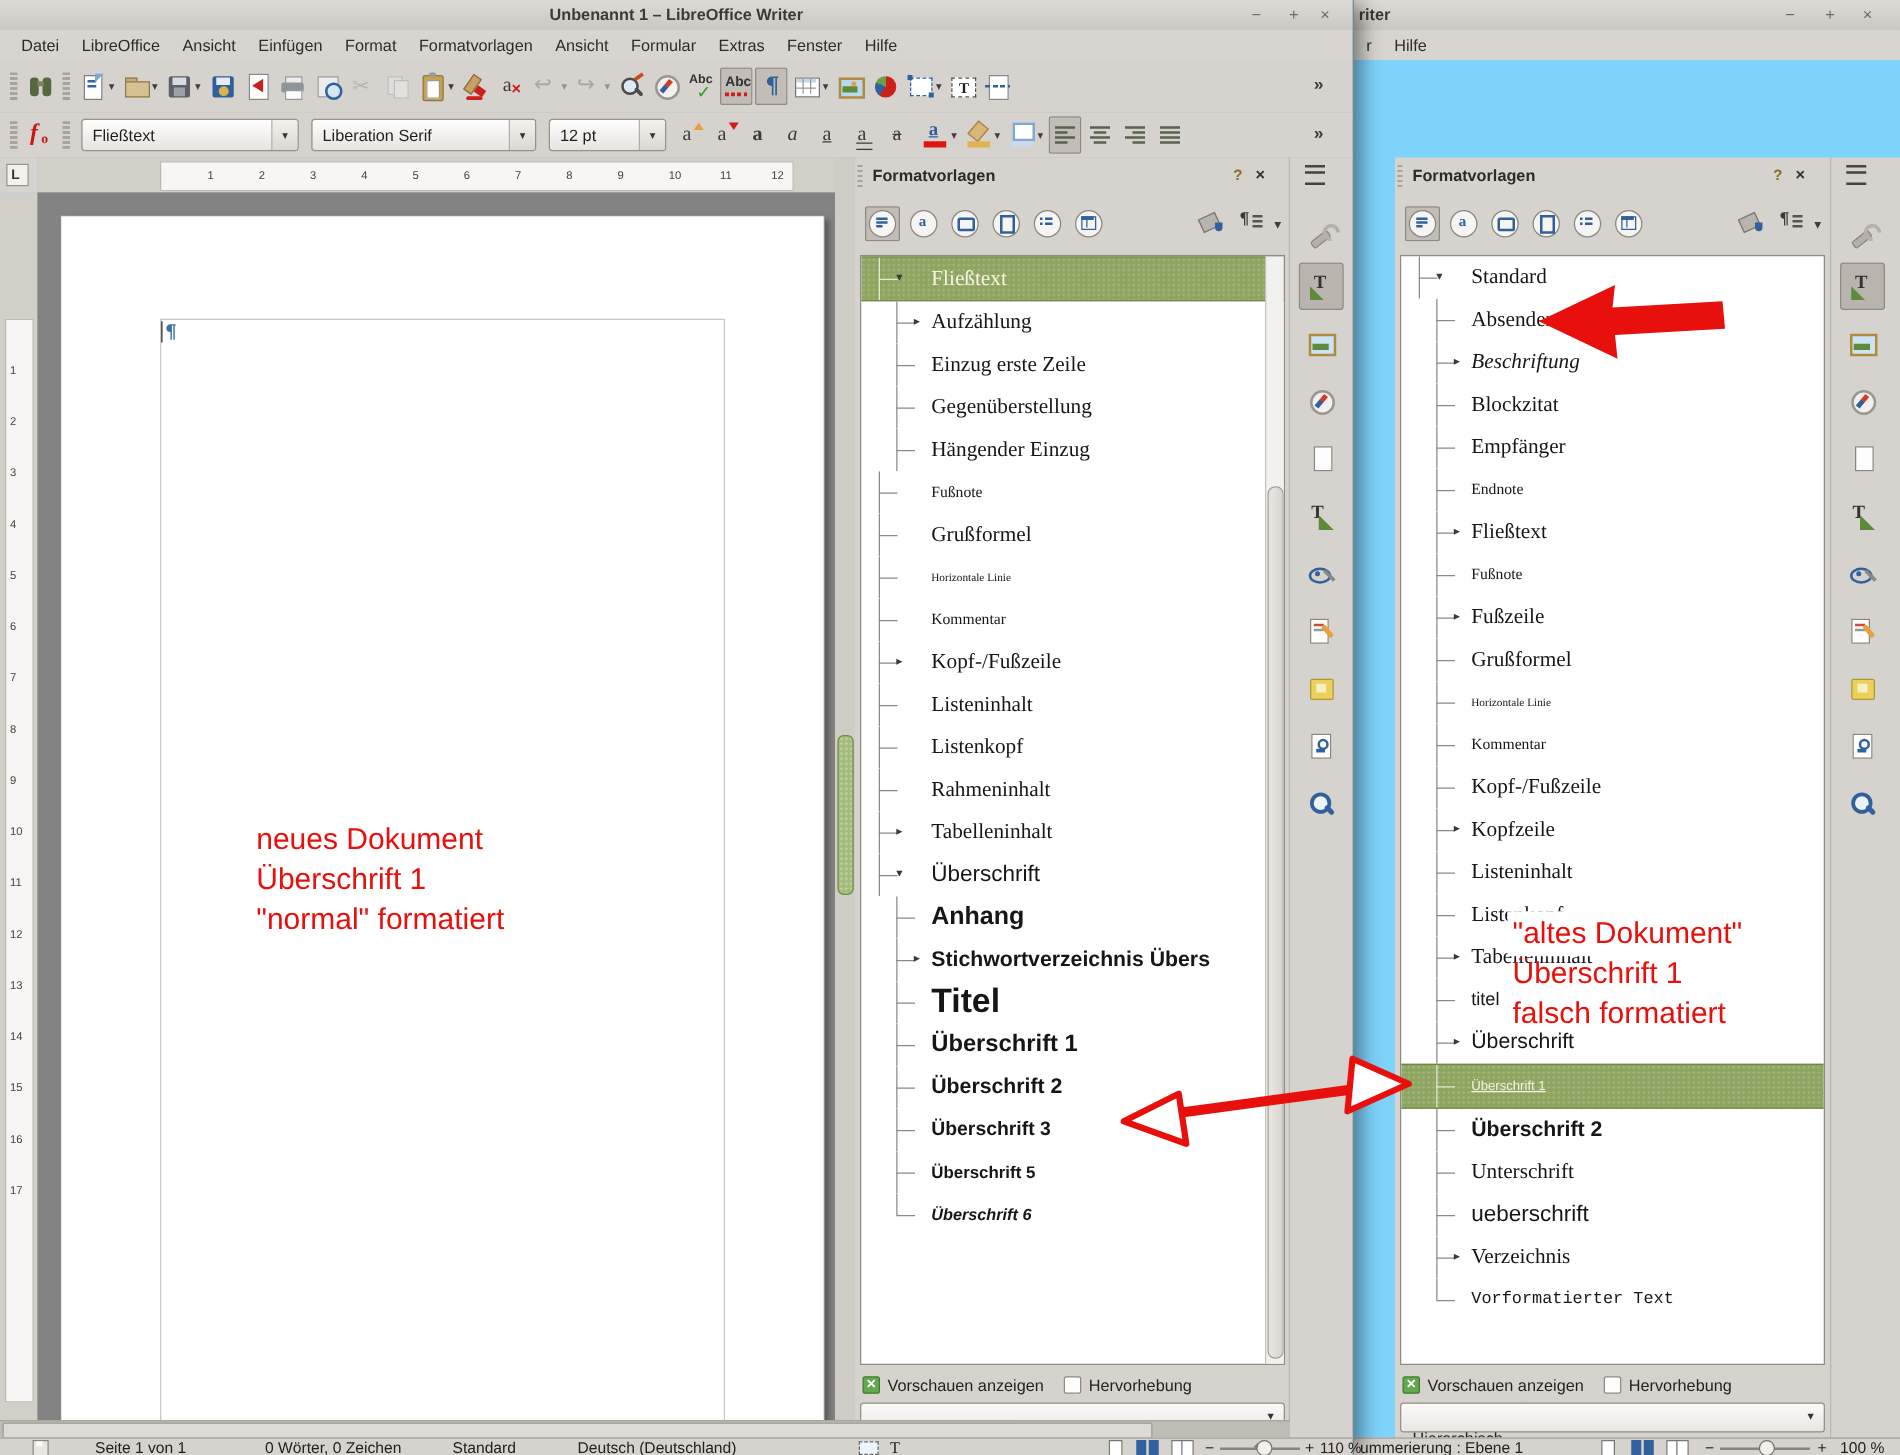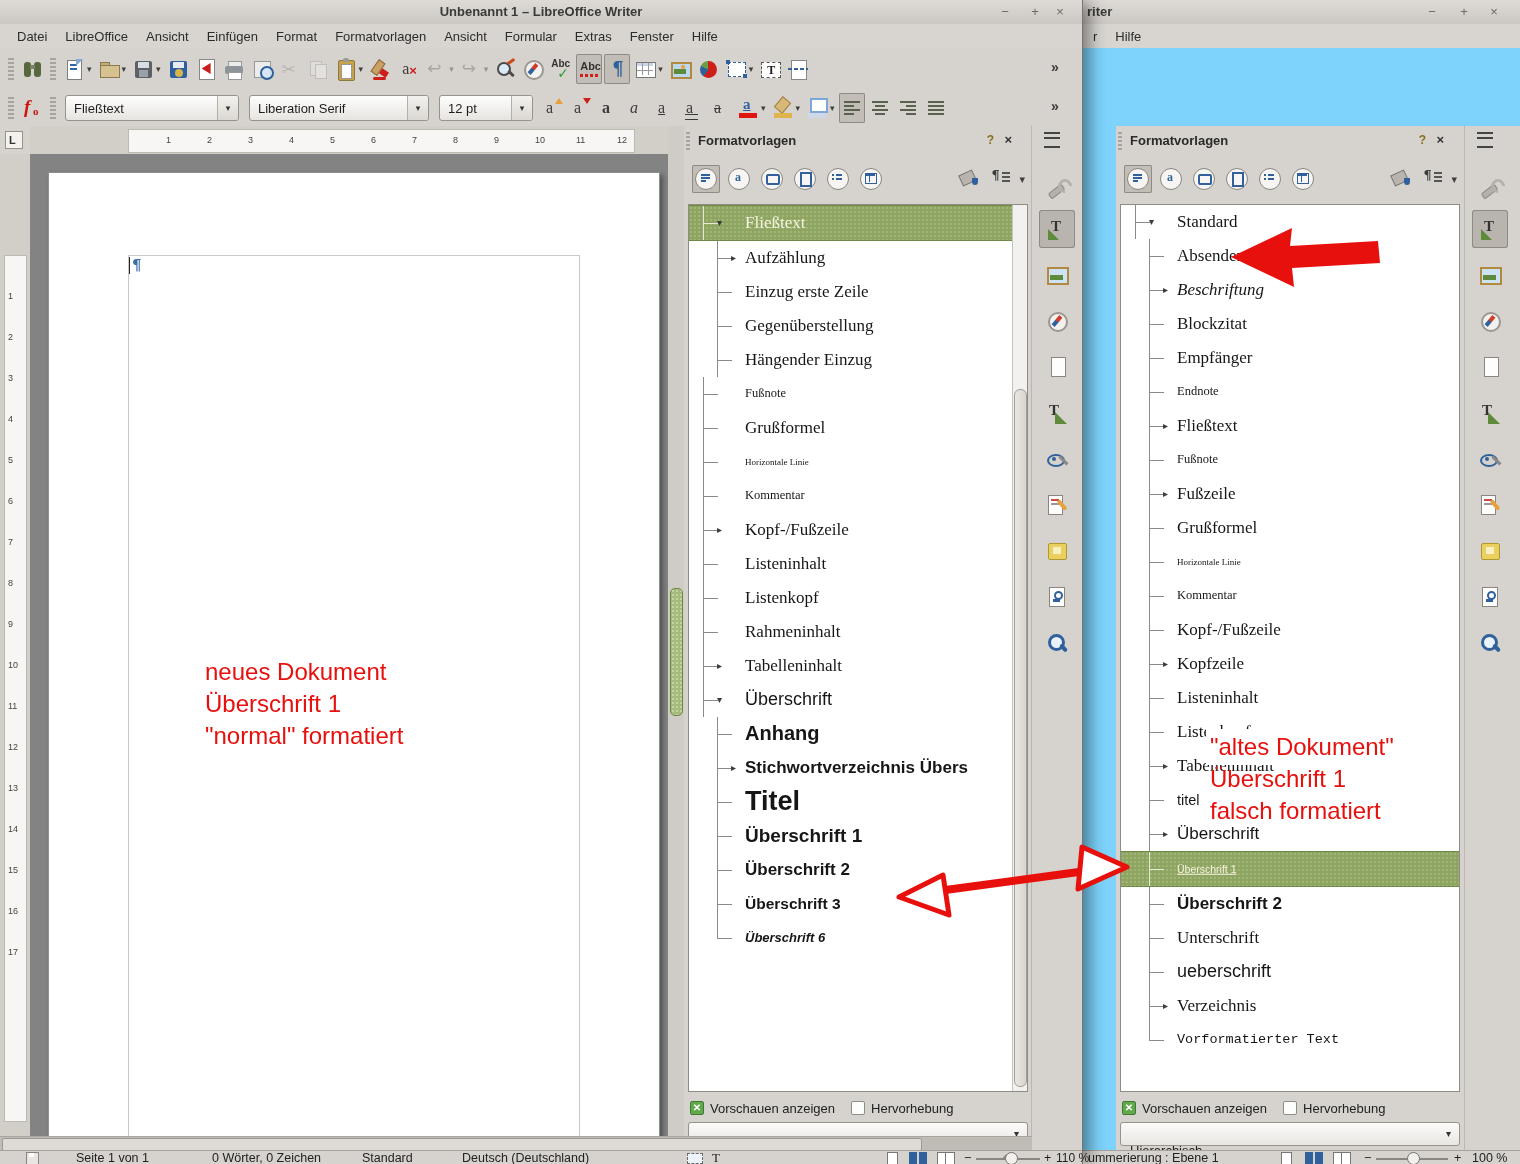--- a/index.html
+++ b/index.html
@@ -1072,20 +1072,25 @@
           <i class="vl" style="left:28px;top:0;height:100%"></i>
           <i class="hl" style="left:28px;width:15px"></i>
           <span class="slabel sans17b">Überschrift 2</span>
         </div>
         <div class="srow">
           <i class="vl" style="left:28px;top:0;height:100%"></i>
           <i class="hl" style="left:28px;width:15px"></i>
           <span class="slabel sans15b">Überschrift 3</span>
         </div>
         <div class="srow">
+          <i class="vl" style="left:28px;top:0;height:100%"></i>
+          <i class="hl" style="left:28px;width:15px"></i>
+          <span class="slabel sans13b">Überschrift 5</span>
+        </div>
+        <div class="srow">
           <i class="vl" style="left:28px;top:0;height:17px"></i>
           <i class="hl" style="left:28px;width:15px"></i>
           <span class="slabel sans13bi">Überschrift 6</span>
         </div>
         <span class="vscroll">
           <span class="vthumb" style="top:184px;height:696px"></span>
         </span>
       </div>
       <div class="pfoot">
     <span class="cbx on">✕</span>

